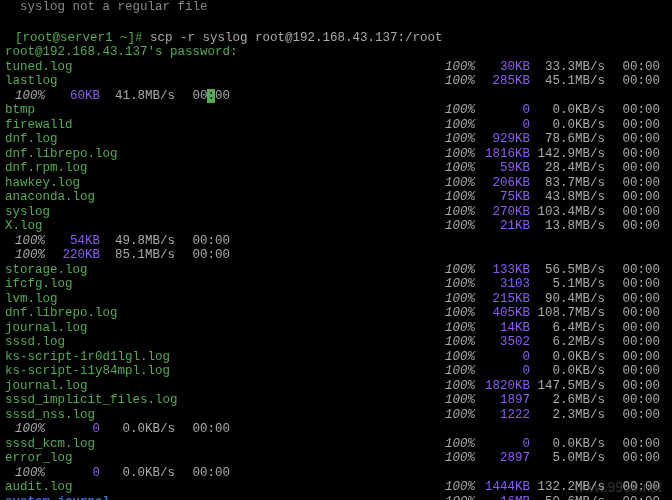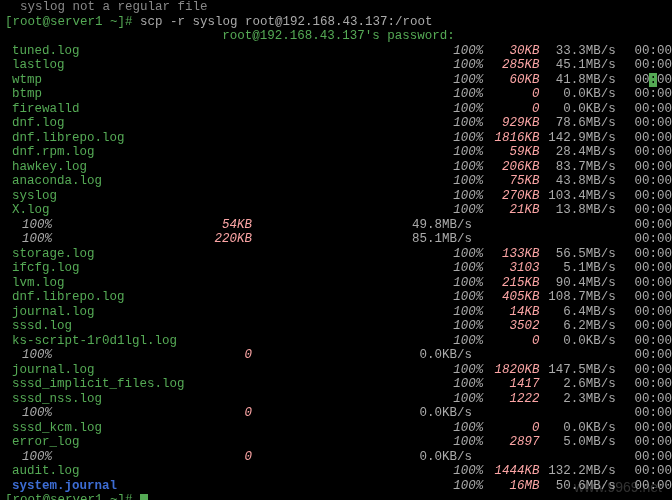--- a/index.html
+++ b/index.html
@@ -8,34 +8,33 @@
       font-family: 'Courier New', monospace;
       font-size: 12.5px;
       line-height: 14.5px;
       color: #5a5;
       width: 672px;
       height: 500px;
       overflow: hidden;
       padding: 0;
     }
     .top-line { color: #888; padding-left: 20px; }
-    .prompt-line { padding-left: 5px; }
+    .prompt-line { padding-left: 15px; margin-top: 16px; }
     .prompt-user { color: #5a5; }
     .prompt-cmd { color: #aaa; }
-    .pw-line { color: #5a5; padding-left: 5px; text-align: center; }
+    .pw-line { color: #5a5; padding-left: 5px; }
     .row {
       display: flex;
-      padding-left: 12px;
+      padding-left: 5px;
       white-space: pre;
-      justify-content: space-between;
     }
     .fname { color: #5a5; flex: 0 0 430px; overflow: hidden; }
     .fname.dir { color: #3d6dd4; font-weight: bold; }
     .pct { color: #aaa; width: 40px; text-align: right; font-style: italic; }
-    .size { color: #fca5a5; width: 55px; text-align: right; font-style: italic; }
+    .size { color: #8b5cf6; width: 55px; text-align: right; }
     .speed { color: #aaa; width: 75px; text-align: right; }
     .eta { color: #aaa; width: 55px; text-align: right; }
     .highlight { background: #5a5; color: #000; }
     .final-prompt { padding-left: 5px; }
     .cursor {
       display: inline-block;
       width: 8px;
       height: 13px;
       background: #5a5;
       vertical-align: text-bottom;
@@ -57,42 +56,42 @@
 
 <div class="prompt-line">
   <span class="prompt-user">[root@server1 ~]# </span><span class="prompt-cmd">scp -r syslog root@192.168.43.137:/root</span>
 </div>
 
 <div class="pw-line">root@192.168.43.137's password:</div>
 
 <div id="rows">
     <div class="row"><span class="fname">tuned.log</span><span class="pct">100%</span><span class="size">30KB</span><span class="speed">33.3MB/s</span><span class="eta">00:00</span></div>
     <div class="row"><span class="fname">lastlog</span><span class="pct">100%</span><span class="size">285KB</span><span class="speed">45.1MB/s</span><span class="eta">00:00</span></div>
-    <div class="row"><span class="fname">wtmp</span><span class="pct">100%</span><span class="size">60KB</span><span class="speed">41.8MB/s</span><span class="eta">00<span class="highlight">:</span>00</span></div>
+    <div class="row"><span class="pct">100%</span><span class="size">60KB</span><span class="speed">41.8MB/s</span><span class="eta">00<span class="highlight">:</span>00</span></div>
     <div class="row"><span class="fname">btmp</span><span class="pct">100%</span><span class="size">0</span><span class="speed">0.0KB/s</span><span class="eta">00:00</span></div>
     <div class="row"><span class="fname">firewalld</span><span class="pct">100%</span><span class="size">0</span><span class="speed">0.0KB/s</span><span class="eta">00:00</span></div>
     <div class="row"><span class="fname">dnf.log</span><span class="pct">100%</span><span class="size">929KB</span><span class="speed">78.6MB/s</span><span class="eta">00:00</span></div>
     <div class="row"><span class="fname">dnf.librepo.log</span><span class="pct">100%</span><span class="size">1816KB</span><span class="speed">142.9MB/s</span><span class="eta">00:00</span></div>
     <div class="row"><span class="fname">dnf.rpm.log</span><span class="pct">100%</span><span class="size">59KB</span><span class="speed">28.4MB/s</span><span class="eta">00:00</span></div>
     <div class="row"><span class="fname">hawkey.log</span><span class="pct">100%</span><span class="size">206KB</span><span class="speed">83.7MB/s</span><span class="eta">00:00</span></div>
     <div class="row"><span class="fname">anaconda.log</span><span class="pct">100%</span><span class="size">75KB</span><span class="speed">43.8MB/s</span><span class="eta">00:00</span></div>
     <div class="row"><span class="fname">syslog</span><span class="pct">100%</span><span class="size">270KB</span><span class="speed">103.4MB/s</span><span class="eta">00:00</span></div>
     <div class="row"><span class="fname">X.log</span><span class="pct">100%</span><span class="size">21KB</span><span class="speed">13.8MB/s</span><span class="eta">00:00</span></div>
     <div class="row"><span class="pct">100%</span><span class="size">54KB</span><span class="speed">49.8MB/s</span><span class="eta">00:00</span></div>
     <div class="row"><span class="pct">100%</span><span class="size">220KB</span><span class="speed">85.1MB/s</span><span class="eta">00:00</span></div>
     <div class="row"><span class="fname">storage.log</span><span class="pct">100%</span><span class="size">133KB</span><span class="speed">56.5MB/s</span><span class="eta">00:00</span></div>
     <div class="row"><span class="fname">ifcfg.log</span><span class="pct">100%</span><span class="size">3103</span><span class="speed">5.1MB/s</span><span class="eta">00:00</span></div>
     <div class="row"><span class="fname">lvm.log</span><span class="pct">100%</span><span class="size">215KB</span><span class="speed">90.4MB/s</span><span class="eta">00:00</span></div>
     <div class="row"><span class="fname">dnf.librepo.log</span><span class="pct">100%</span><span class="size">405KB</span><span class="speed">108.7MB/s</span><span class="eta">00:00</span></div>
     <div class="row"><span class="fname">journal.log</span><span class="pct">100%</span><span class="size">14KB</span><span class="speed">6.4MB/s</span><span class="eta">00:00</span></div>
     <div class="row"><span class="fname">sssd.log</span><span class="pct">100%</span><span class="size">3502</span><span class="speed">6.2MB/s</span><span class="eta">00:00</span></div>
     <div class="row"><span class="fname">ks-script-1r0d1lgl.log</span><span class="pct">100%</span><span class="size">0</span><span class="speed">0.0KB/s</span><span class="eta">00:00</span></div>
-    <div class="row"><span class="pct">100%</span><span class="size">0</span><span class="speed">0.0KB/s</span><span class="eta">00:00</span></div>
+    <div class="row"><span class="fname">ks-script-i1y84mpl.log</span><span class="pct">100%</span><span class="size">0</span><span class="speed">0.0KB/s</span><span class="eta">00:00</span></div>
     <div class="row"><span class="fname">journal.log</span><span class="pct">100%</span><span class="size">1820KB</span><span class="speed">147.5MB/s</span><span class="eta">00:00</span></div>
-    <div class="row"><span class="fname">sssd_implicit_files.log</span><span class="pct">100%</span><span class="size">1417</span><span class="speed">2.6MB/s</span><span class="eta">00:00</span></div>
+    <div class="row"><span class="fname">sssd_implicit_files.log</span><span class="pct">100%</span><span class="size">1897</span><span class="speed">2.6MB/s</span><span class="eta">00:00</span></div>
     <div class="row"><span class="fname">sssd_nss.log</span><span class="pct">100%</span><span class="size">1222</span><span class="speed">2.3MB/s</span><span class="eta">00:00</span></div>
     <div class="row"><span class="pct">100%</span><span class="size">0</span><span class="speed">0.0KB/s</span><span class="eta">00:00</span></div>
     <div class="row"><span class="fname">sssd_kcm.log</span><span class="pct">100%</span><span class="size">0</span><span class="speed">0.0KB/s</span><span class="eta">00:00</span></div>
     <div class="row"><span class="fname">error_log</span><span class="pct">100%</span><span class="size">2897</span><span class="speed">5.0MB/s</span><span class="eta">00:00</span></div>
     <div class="row"><span class="pct">100%</span><span class="size">0</span><span class="speed">0.0KB/s</span><span class="eta">00:00</span></div>
     <div class="row"><span class="fname">audit.log</span><span class="pct">100%</span><span class="size">1444KB</span><span class="speed">132.2MB/s</span><span class="eta">00:00</span></div>
     <div class="row"><span class="fname dir">system.journal</span><span class="pct">100%</span><span class="size">16MB</span><span class="speed">50.6MB/s</span><span class="eta">00:00</span></div>
   </div>
 
 <div class="final-prompt">

